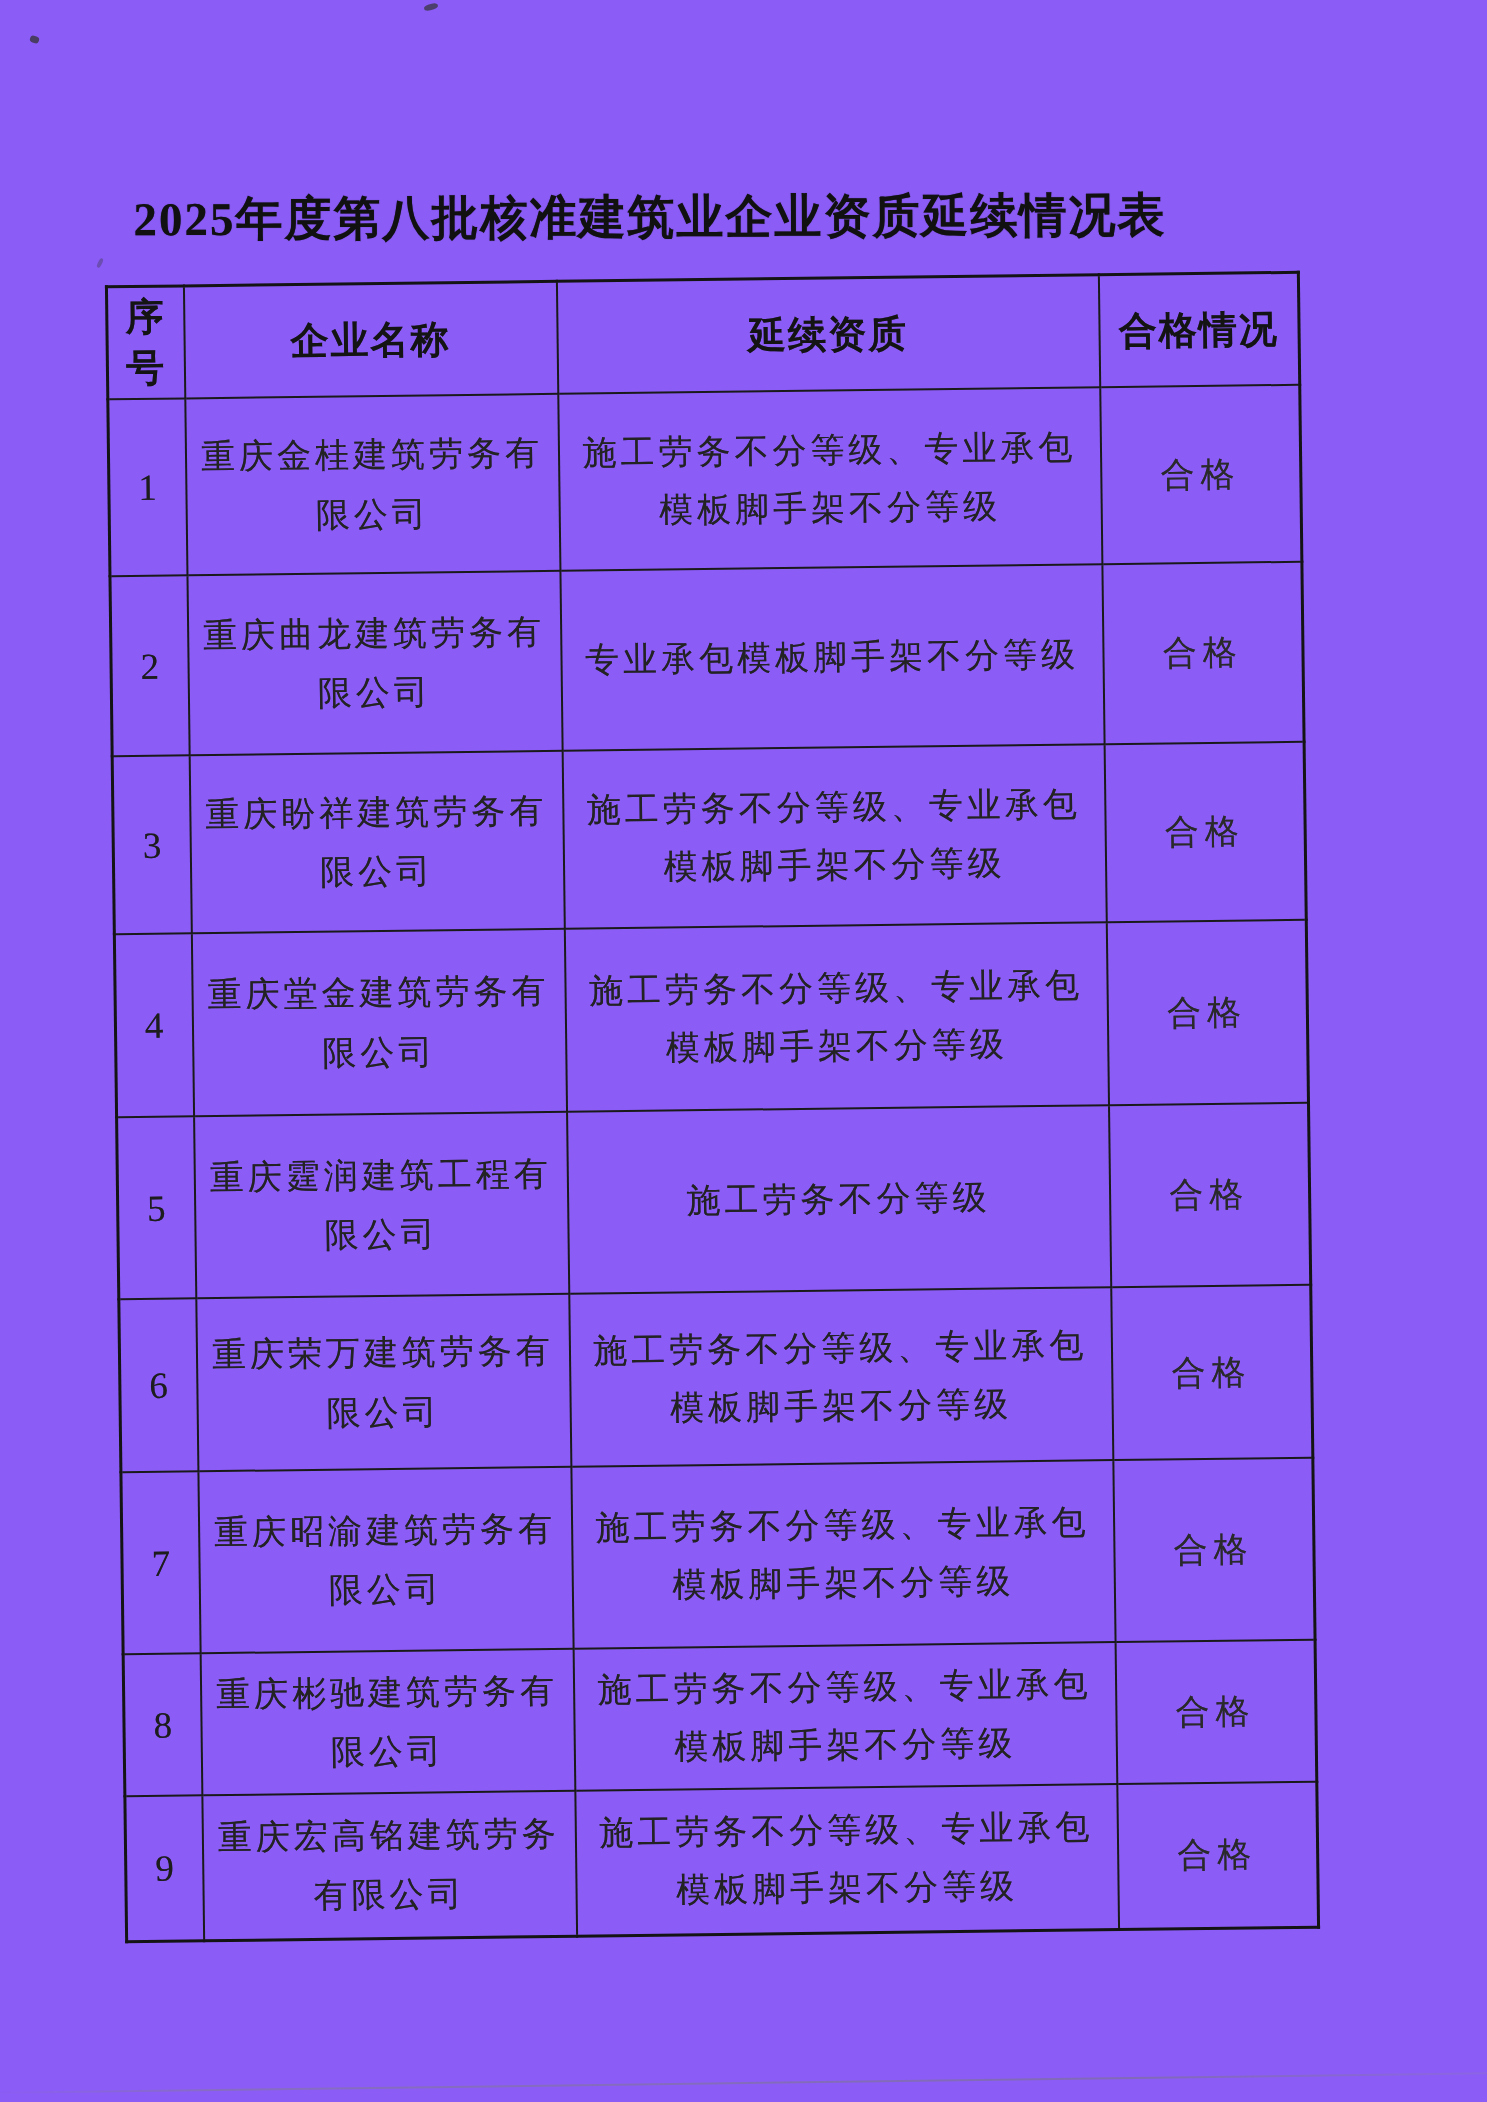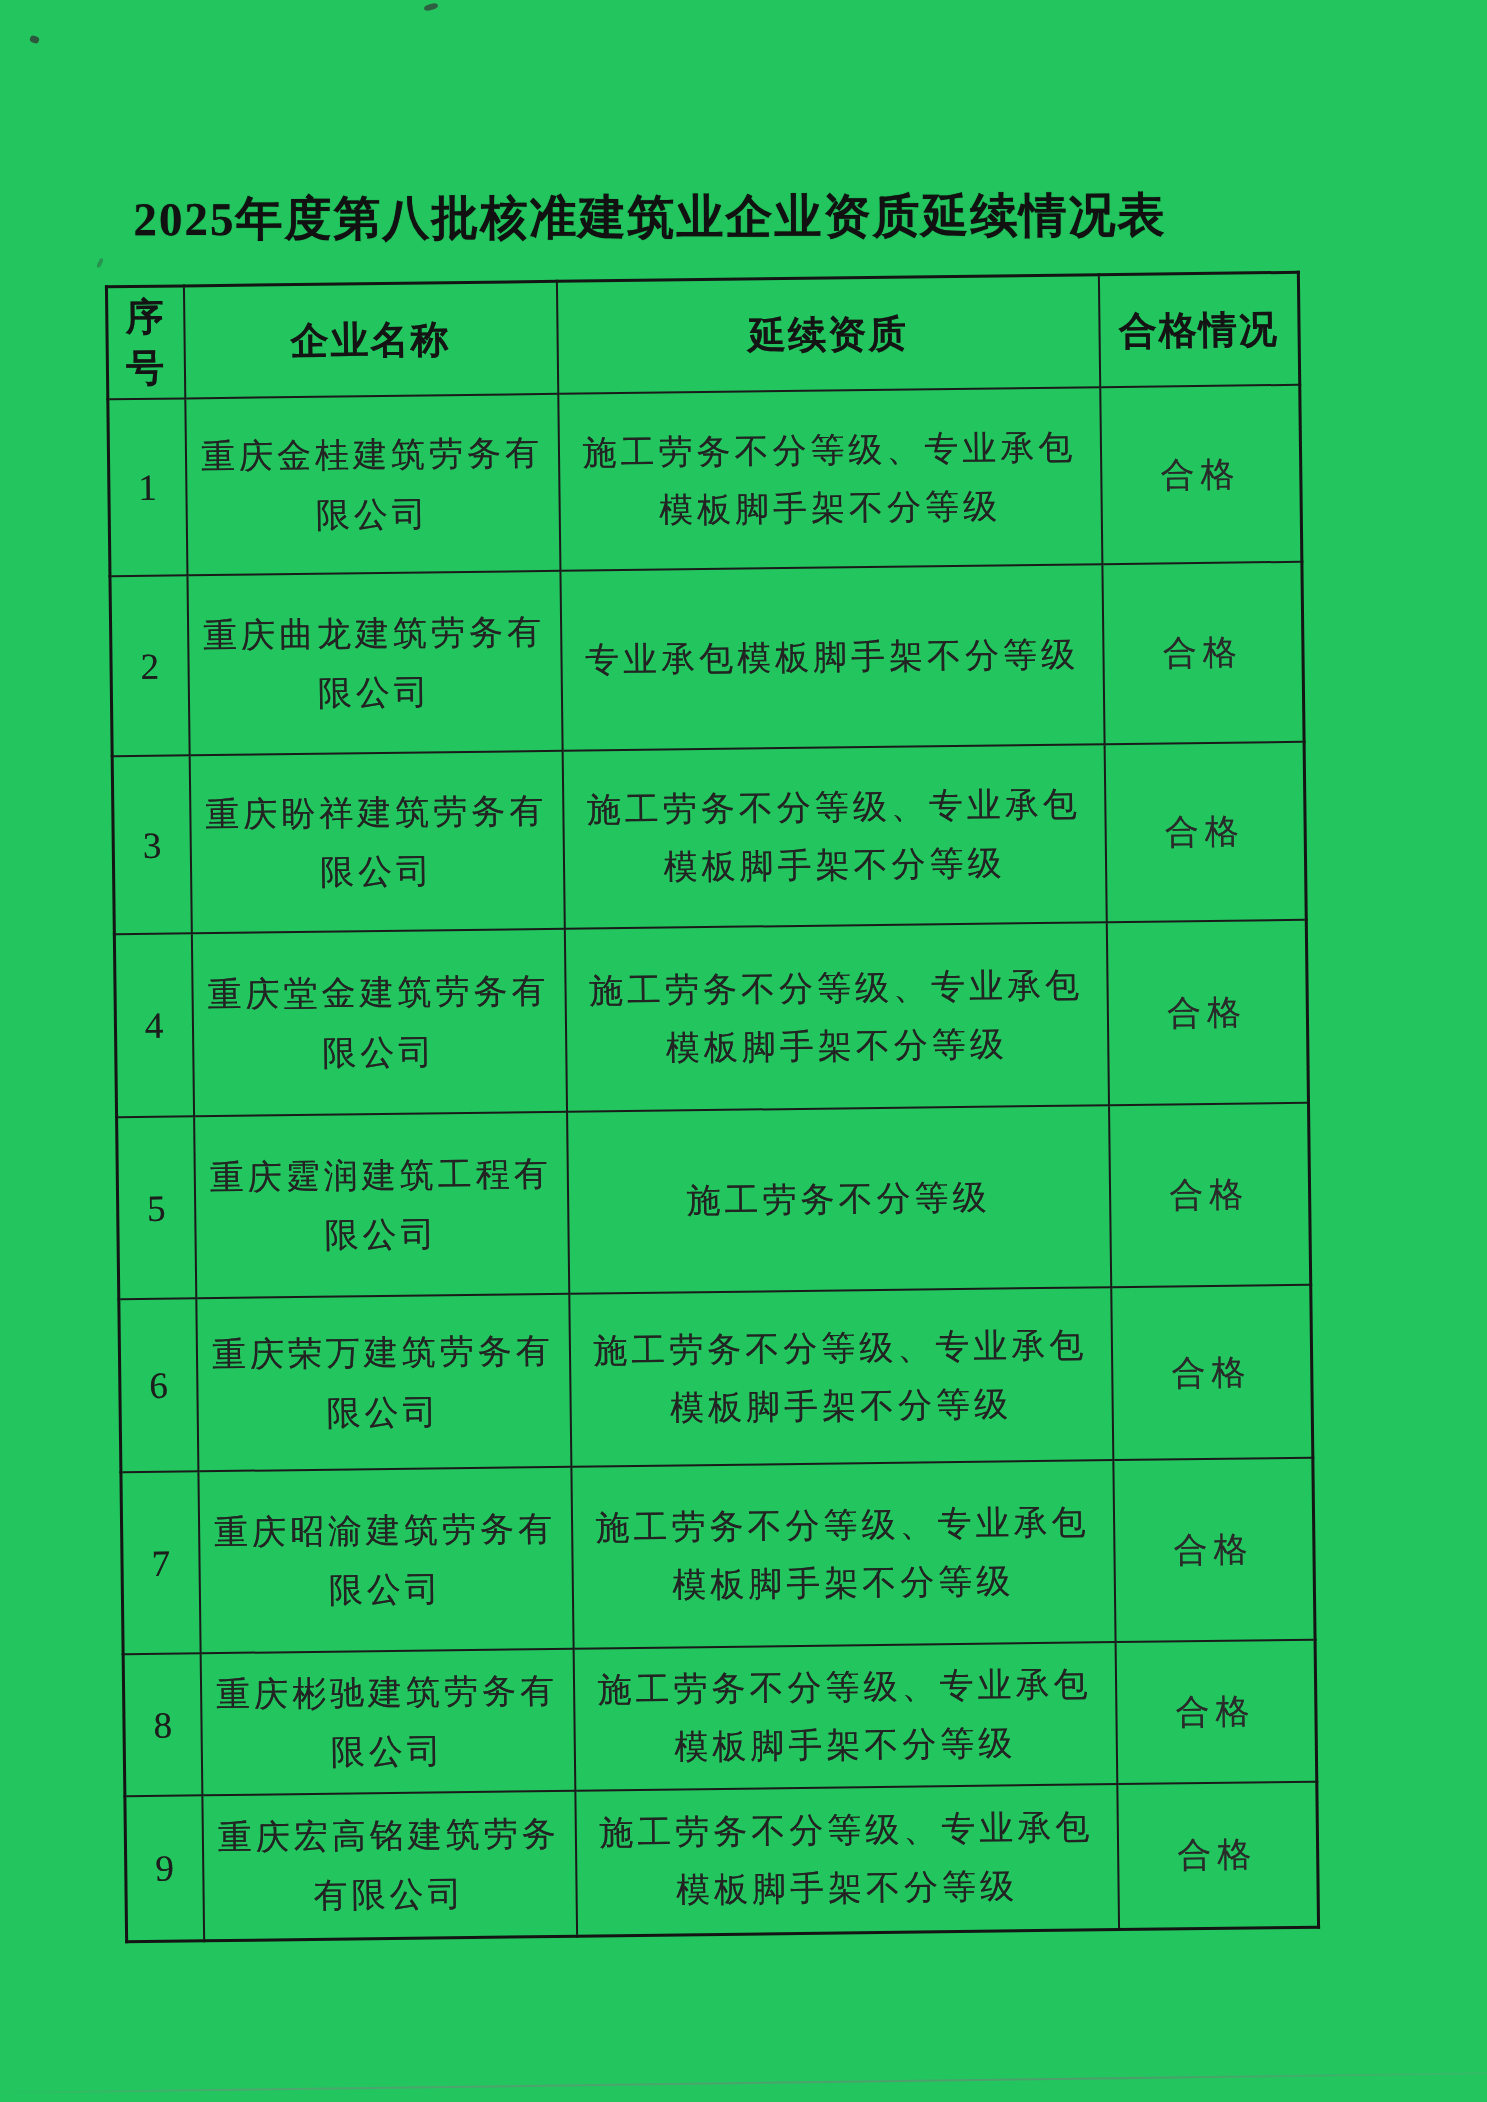--- a/index.html
+++ b/index.html
@@ -1,20 +1,20 @@
 <!DOCTYPE html>
 <html><head>
 <meta charset="utf-8">
 <style>
   * { margin:0; padding:0; box-sizing:border-box; }
   html,body { background:#ffffff; }
   .page {
     position:relative;
     width:1487px; height:2102px;
-    background:#22c55e;
+    background:#8b5cf6;
     overflow:hidden;
     font-family:"Liberation Serif","DejaVu Serif",serif;
     color:#1b1b1b;
   }
   .doc-title {
     position:absolute;
     left:120px; top:186px; width:1060px;
     text-align:center;
     font-size:47px;
     font-weight:bold;

